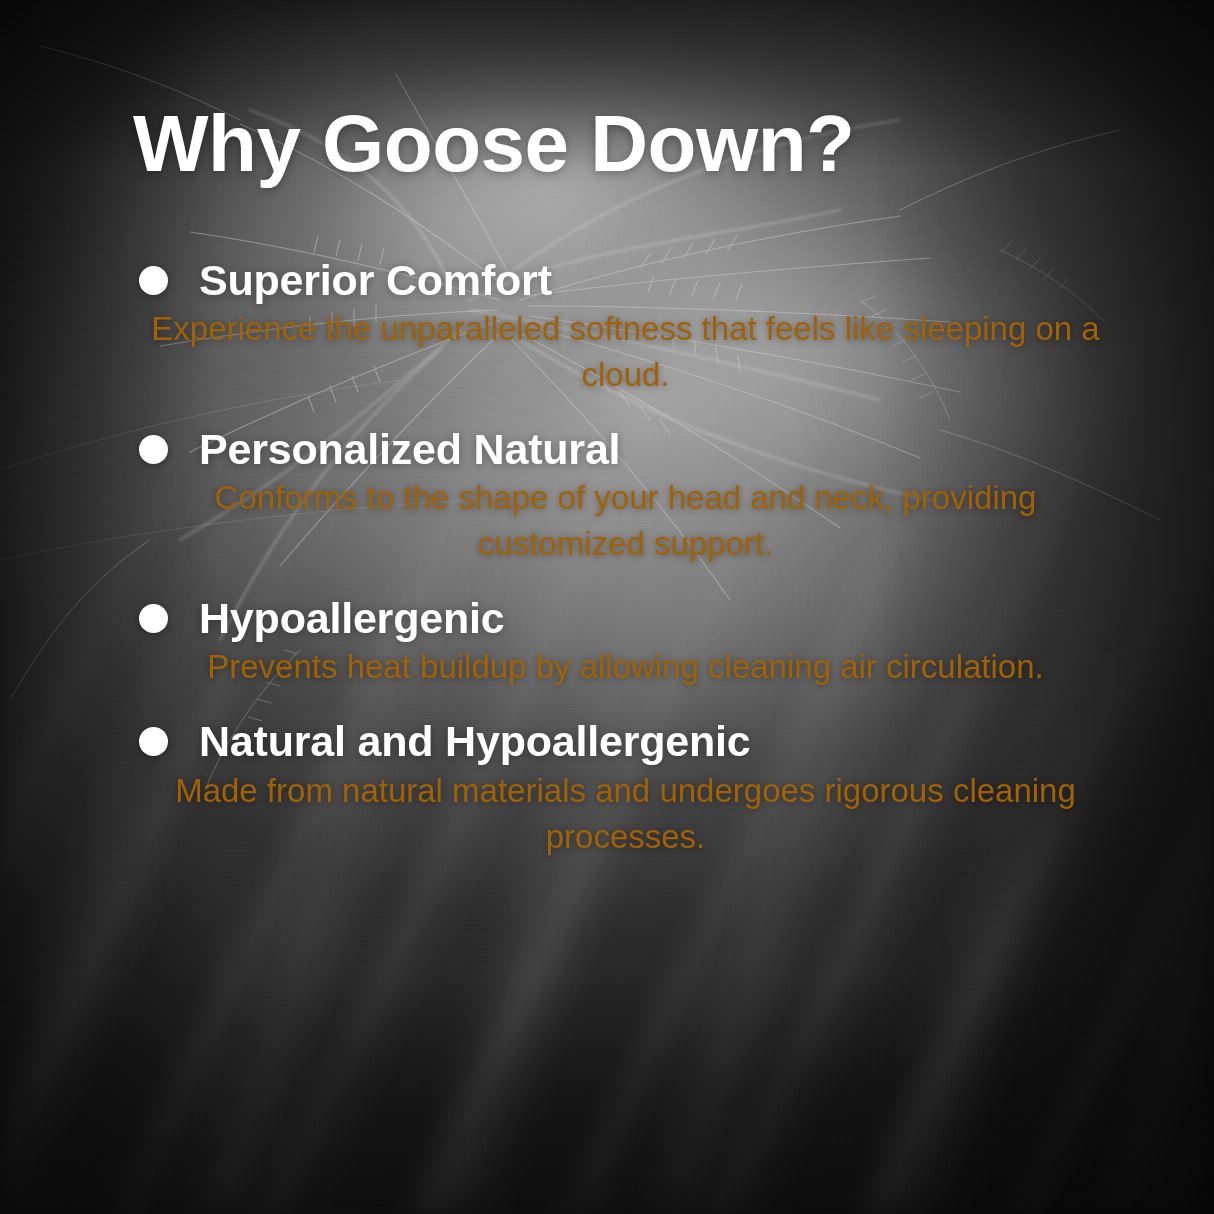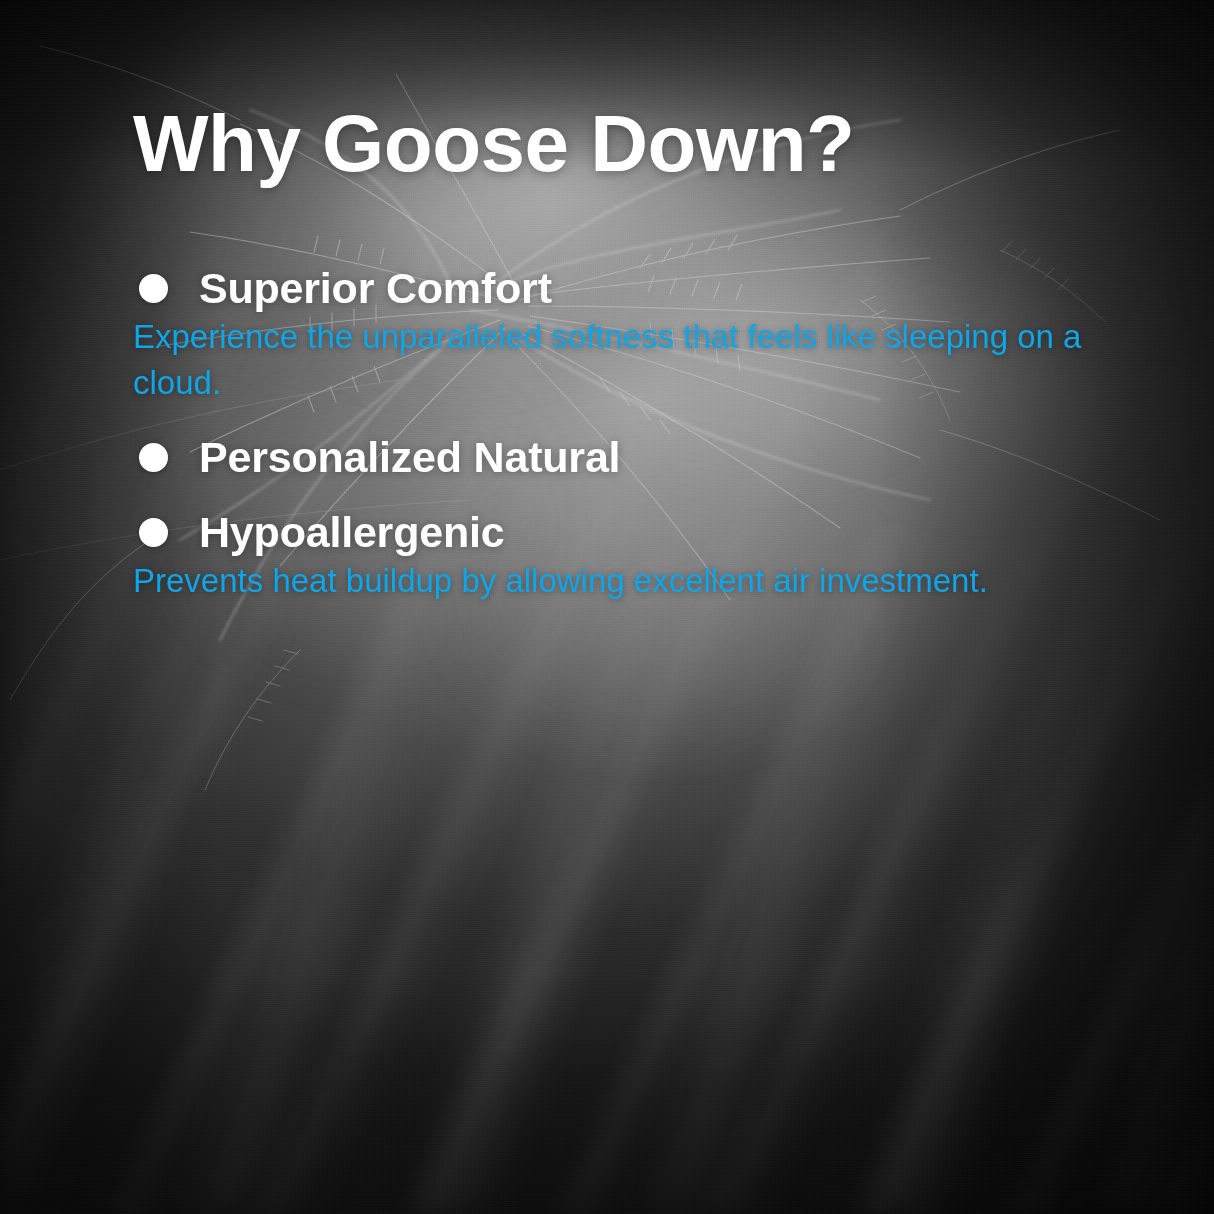--- a/index.html
+++ b/index.html
@@ -142,21 +142,21 @@
   .features {
     position: absolute;
     left: 133px;
     top: 252px;
     width: 1000px;
     margin: 0;
     padding: 0;
     list-style: none;
   }
 
-  .feature { margin: 12px 0 27px 0; padding: 0; }
+  .feature { margin: 4px 0 27px 0; padding: 0; text-align: center; }
   .feature:last-child { margin-bottom: 0; }
 
   .feature-head {
     display: flex;
     align-items: center;
     margin: 0 0 2px 0;
   }
   .bullet-dot {
     flex: 0 0 auto;
     width: 29px;
@@ -172,21 +172,21 @@
     line-height: 1.12;
     color: #ffffff;
     letter-spacing: -0.2px;
     white-space: nowrap;
     text-shadow: 0 1px 8px rgba(0,0,0,0.32);
   }
   .feature-desc {
     font-size: 33px;
     font-weight: 400;
     line-height: 46px;
-    color: #0ea5e9;
+    color: #a16207;
     margin: 0;
     max-width: 985px;
     text-shadow: 0 1px 7px rgba(0,0,0,0.40);
   }
 </style>
 </head>
 <body>
 
 <div class="canvas">
 
@@ -274,27 +274,35 @@
           <span class="feature-title">Superior Comfort</span>
         </div>
         <p class="feature-desc">Experience the unparalleled softness that feels like sleeping on a cloud.</p>
       </li>
 
       <li class="feature">
         <div class="feature-head">
           <span class="bullet-dot"></span>
           <span class="feature-title">Personalized Natural</span>
         </div>
+        <p class="feature-desc">Conforms to the shape of your head and neck, providing customized support.</p>
       </li>
 
       <li class="feature">
         <div class="feature-head">
           <span class="bullet-dot"></span>
           <span class="feature-title">Hypoallergenic</span>
         </div>
-        <p class="feature-desc">Prevents heat buildup by allowing excellent air investment.</p>
+        <p class="feature-desc">Prevents heat buildup by allowing cleaning air circulation.</p>
       </li>
 
 
+      <li class="feature">
+        <div class="feature-head">
+          <span class="bullet-dot"></span>
+          <span class="feature-title">Natural and Hypoallergenic</span>
+        </div>
+        <p class="feature-desc">Made from natural materials and undergoes rigorous cleaning processes.</p>
+      </li>
 
     </ul>
   </div>
 </div>
 
 </body></html>

